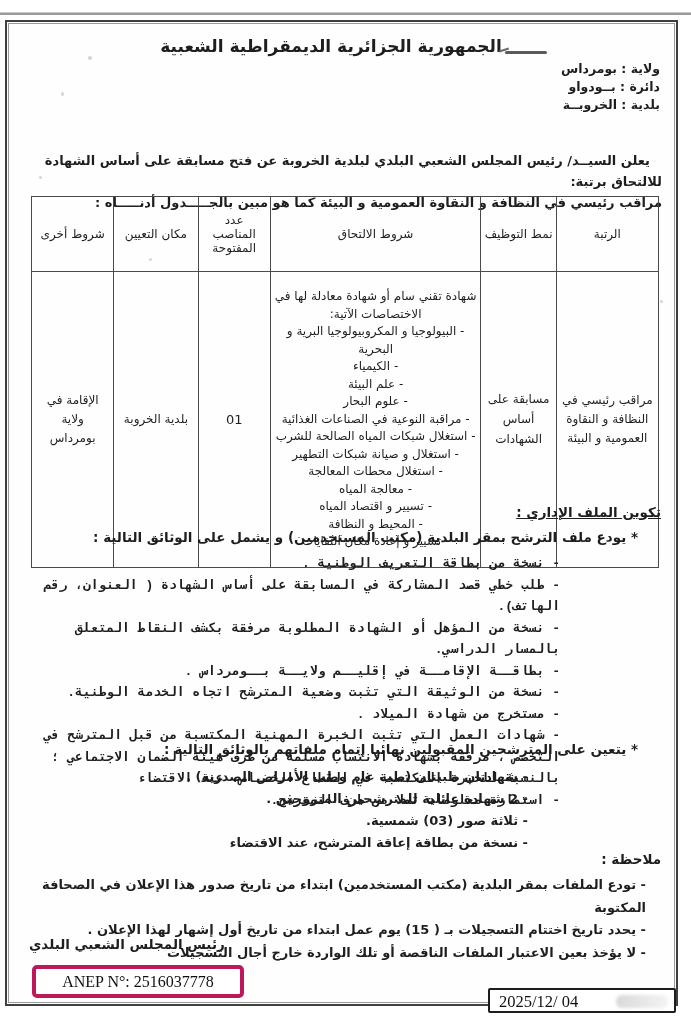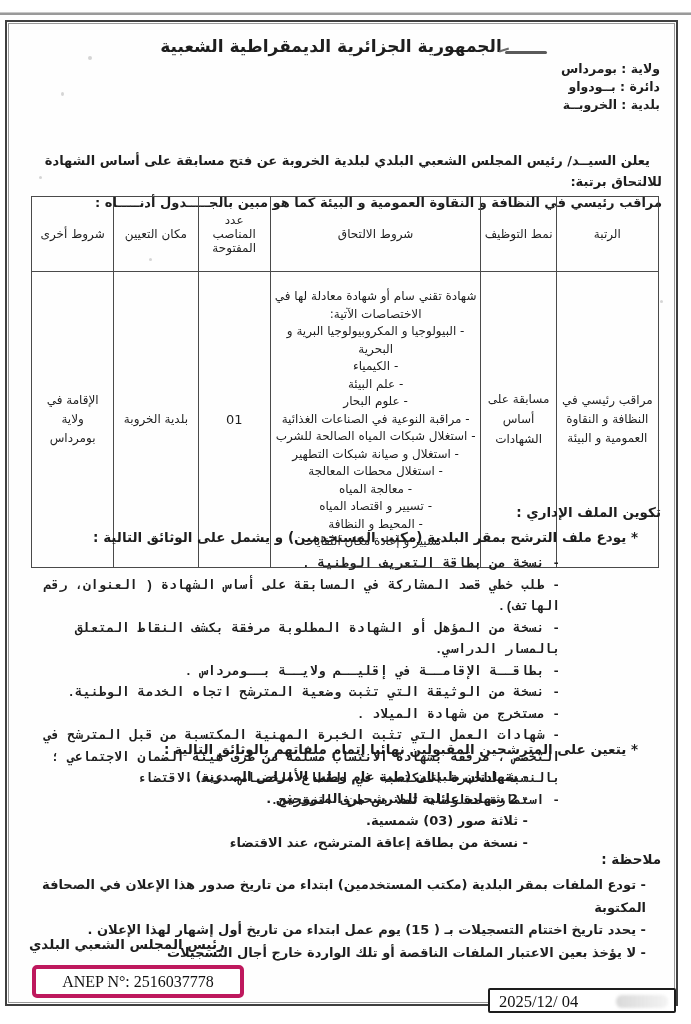--- a/index.html
+++ b/index.html
@@ -36,21 +36,21 @@
   table.jobs th, table.jobs td{border:1.6px solid #4a4a4a;padding:16px 3px;font-weight:normal;margin-top:36px;}
   table.jobs th{font-size:12px;height:34px;vertical-align:middle;text-align:center;}
   table.jobs td{font-size:12px;vertical-align:middle;text-align:center;height:262px;}
   td.cell-rank{vertical-align:top;padding-top:30px;line-height:19px;font-size:12.5px;}
   td.cell-mode{line-height:20px;}
   td.cell-cond{vertical-align:top;text-align:right;padding:3px 6px;font-size:11.5px;line-height:17.5px;}
   .cond-items div{text-align:center;}
   td.cell-other{vertical-align:top;padding-top:38px;line-height:19px;}
   td.cell-other .inner{display:inline-block;max-width:62px;}
 
-  .admin-heading{top:482px;right:15px;font-size:13.5px;font-weight:bold;}
+  .admin-heading{top:482px;right:15px;font-size:13.5px;font-weight:bold;text-decoration:underline;}
   .bullet-line{right:38px;font-size:13.5px;font-weight:bold;text-align:right;}
   .b1{top:507px;margin-left:16px;}
   .b2{top:719px;}
   .doc-list{top:531px;left:6px;right:0;padding-right:116px;text-align:right;font-size:13px;font-weight:bold;line-height:21.5px;font-family:Liberation Mono, monospace;}
   .final-list{top:744px;left:6px;right:0;padding-right:148px;text-align:right;font-size:13px;font-weight:bold;line-height:22px;}
   .note-heading{top:829px;right:15px;font-size:13.5px;font-weight:bold;}
   .note-list{top:852px;left:6px;right:0;padding-right:30px;text-align:right;font-size:13px;font-weight:bold;line-height:22.5px;}
   .signature{top:914px;left:22px;font-size:13.5px;font-weight:bold;}
 
   .anep-box{

